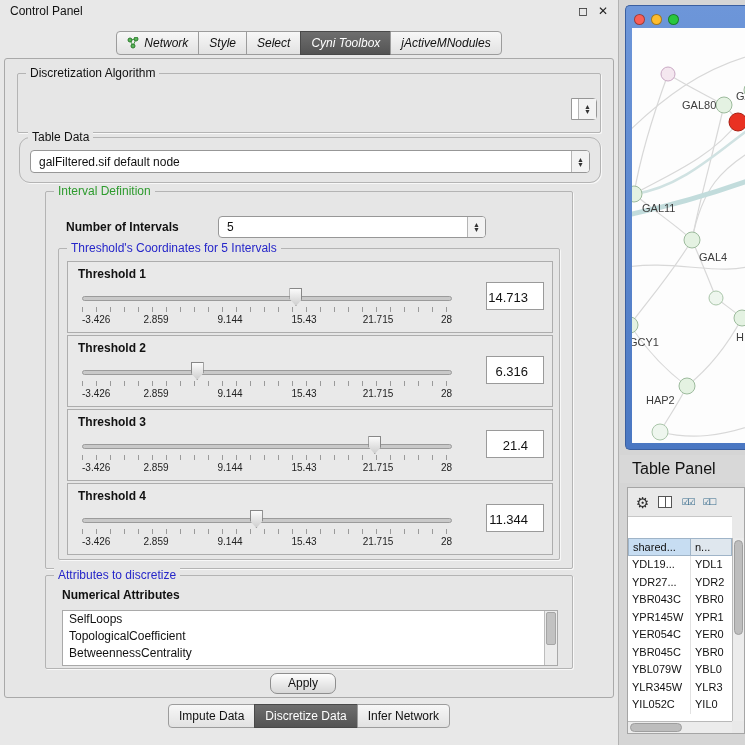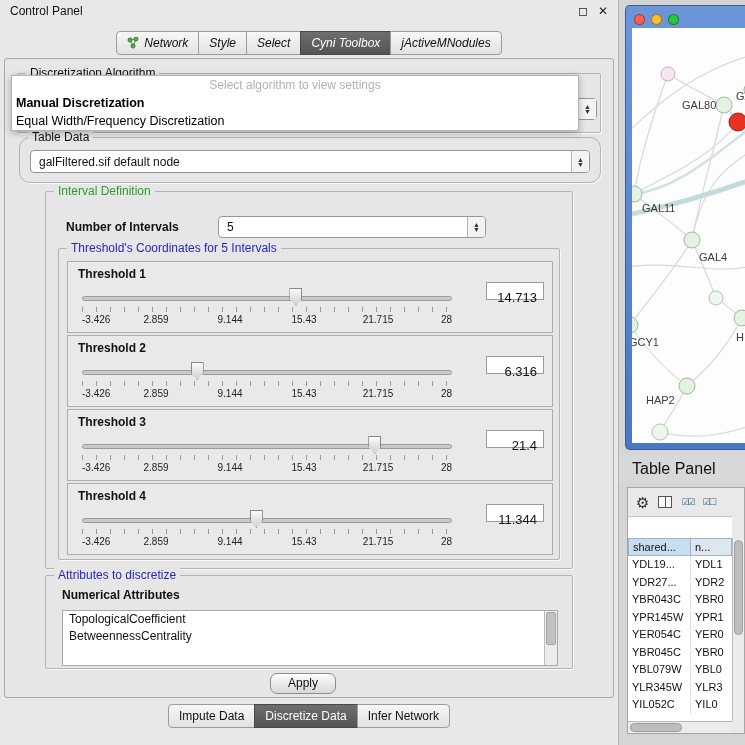--- a/index.html
+++ b/index.html
@@ -46,21 +46,21 @@
 
   
   .threshold-panel { position:absolute; left:8px; width:486px; height:72px; background:#e9e9e9; border:1px solid #adadad; }
   .thr-title { position:absolute; left:10px; top:5px; font-weight:bold; font-size:12px; }
   .slider-wrap { position:absolute; left:14px; top:24px; width:370px; height:44px; }
   .track { position:absolute; left:0; right:0; top:10px; height:5px; background:#c9c9c9; border:1px solid #9b9b9b; border-radius:3px; }
   .thumb { position:absolute; top:2px; width:13px; height:18px; background:linear-gradient(#fbfbfb,#cfcfcf); border:1px solid #878787; clip-path:polygon(0 0,100% 0,100% 60%,50% 100%,0 60%); }
   .ticks { position:absolute; left:0; right:0; top:21px; height:5px; background-image:repeating-linear-gradient(90deg,#9a9a9a 0 1px,transparent 1px 14px); }
   .axis-labels { position:absolute; left:0; right:0; top:28px; height:12px; font-size:10px; color:#222; }
   .axis-labels span { position:absolute; white-space:nowrap; }
-  .value-box { position:absolute; right:8px; top:20px; width:58px; height:18px; background:#fff; border:1px solid #9a9a9a; font-size:13px; line-height:29px; text-align:right; padding-right:6px; }
+  .value-box { position:absolute; right:8px; top:20px; width:58px; height:28px; background:#fff; border:1px solid #9a9a9a; font-size:13px; line-height:29px; text-align:right; padding-right:15px; }
 
   
   .listbox { position:absolute; left:16px; top:34px; width:496px; height:56px; background:#fff; border:1px solid #a9a9a9; overflow:hidden; }
   .list-item { font-size:12px; line-height:17px; padding-left:6px; white-space:nowrap; }
   .vscroll { position:absolute; right:0; top:0; bottom:0; width:13px; background:#ececec; border-left:1px solid #bdbdbd; }
   .vscroll .vthumb { position:absolute; left:1px; right:1px; top:1px; height:62%; background:#c2c2c2; border:1px solid #a5a5a5; border-radius:2px; }
 
   .apply-btn { position:absolute; left:265px; top:614px; width:66px; height:21px; background:linear-gradient(#fdfdfd,#d7d7d7); border:1px solid #8e8e8e; border-radius:7px; font-size:12px; text-align:center; line-height:19px; }
 
   
@@ -144,25 +144,20 @@
       <div class="group" style="left:12px; top:14px; width:584px; height:60px;">
         <span class="legend">Discretization Algorithm</span>
       </div>
       <div class="combo-stub">
         <span class="spinner">
             <i>▲</i>
             <i>▼</i>
           </span>
       </div>
 
-      <div class="popup">
-        <div class="ph">Select algorithm to view settings</div>
-        <div class="item bold">Manual Discretization</div>
-        <div class="item">Equal Width/Frequency Discretization</div>
-      </div>
 
       <div class="group" style="left:14px; top:78px; width:582px; height:46px;border-radius:11px;">
         <span class="legend">Table Data</span>
         <div class="combo" style="left:10px; top:12px; right:10px; height:23px;">
           <span class="combo-text">galFiltered.sif default node</span>
           <span class="spinner">
               <i>▲</i>
               <i>▼</i>
             </span>
         </div>
@@ -254,20 +249,21 @@
             </div>
             <div class="value-box">11.344</div>
           </div>
         </div>
       </div>
 
       <div class="group" style="left:40px; top:516px; width:528px; height:94px;">
         <span class="legend blue">Attributes to discretize</span>
         <span class="bold" style="position:absolute; left:16px; top:12px; font-size:12px;">Numerical Attributes</span>
         <div class="listbox">
+          <div class="list-item">SelfLoops</div>
           <div class="list-item">TopologicalCoefficient</div>
           <div class="list-item">BetweennessCentrality</div>
           <div class="vscroll">
               <div class="vthumb"></div>
             </div>
         </div>
       </div>
 
       <div class="apply-btn">Apply</div>
     </div>

